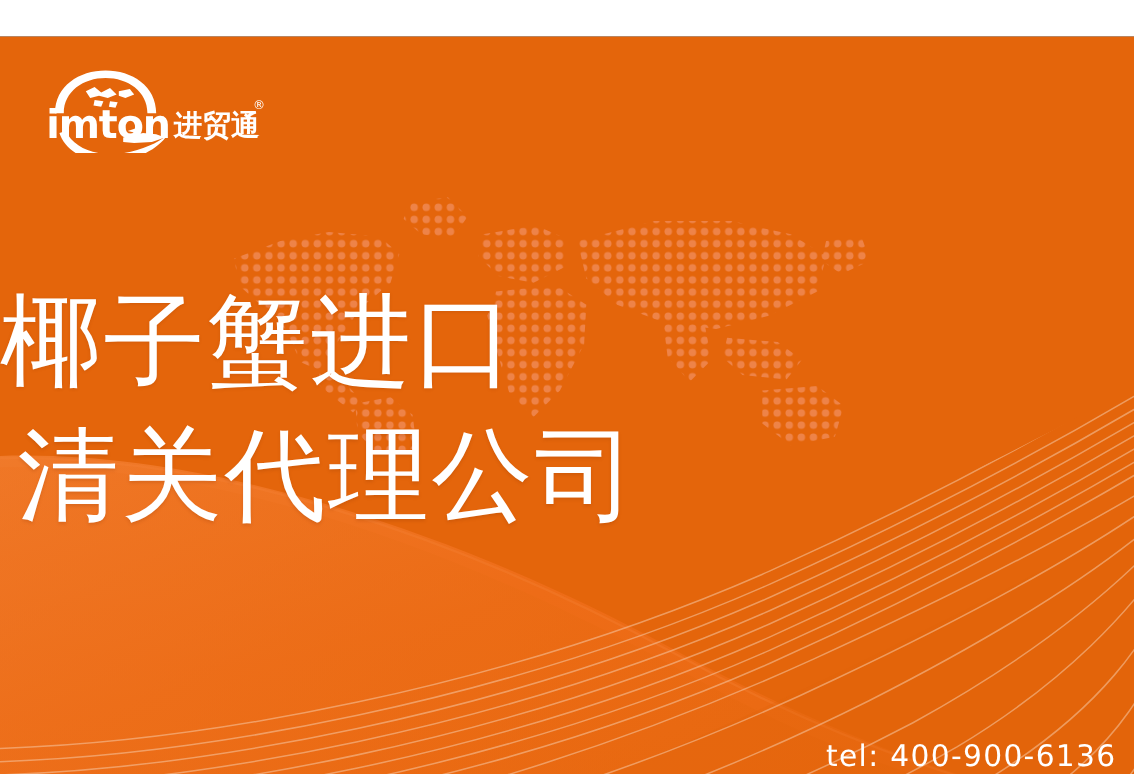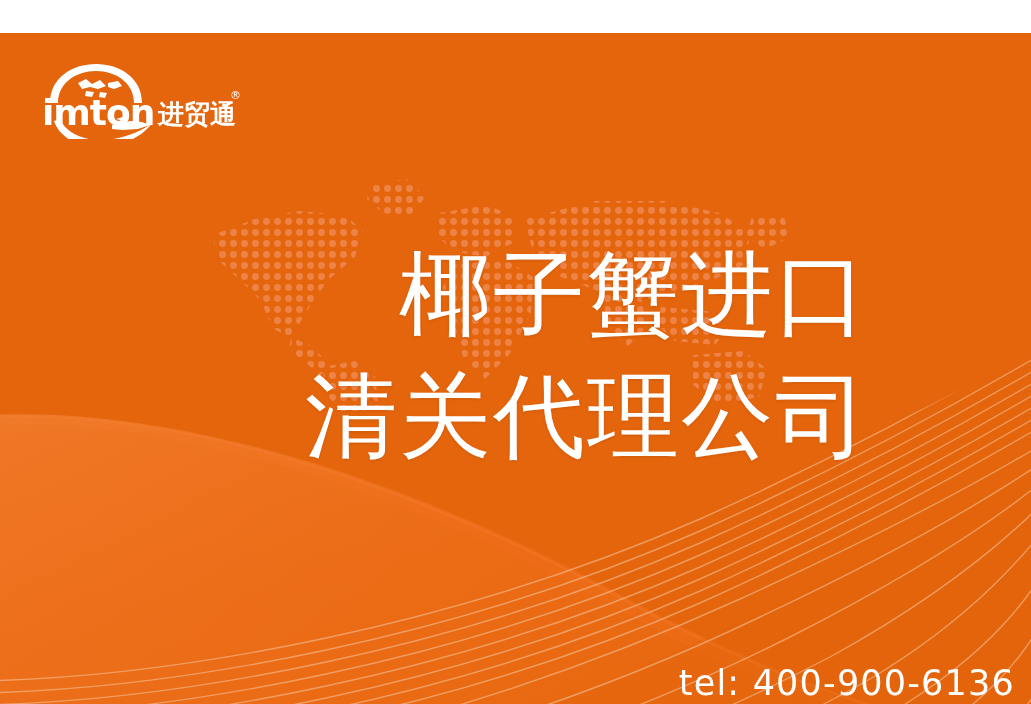--- a/index.html
+++ b/index.html
@@ -43,23 +43,23 @@
     left: 34px;
     top: 26px;
     width: 215px;
     height: 80px;
   }
 
   
   #headline {
     position: absolute;
     left: 0;
-    top: 216px;
+    top: 232px;
     width: 869px;
-    text-align: right;
+    text-align: left;
     color: #ffffff;
     line-height: 1.0;
     letter-spacing: 2px;
   }
   .hl-line {
     display: block;
     font-size: 92px;
     font-weight: 400;
     font-family: "DejaVu Sans", "Liberation Sans", sans-serif;
     text-shadow: 0 1px 3px rgba(120,45,0,.18);
@@ -69,21 +69,21 @@
     margin-top: 30px;
     padding-left: 16px;
   }
 
   
   #phone {
     position: absolute;
     right: 16px;
     bottom: 34px;
     color: #ffffff;
-    font-size: 35px;
+    font-size: 27px;
     letter-spacing: 1.2px;
     font-family: "DejaVu Sans", "Liberation Sans", sans-serif;
     white-space: nowrap;
   }
 </style>
 </head>
 <body>
 
 <div id="banner">
 

